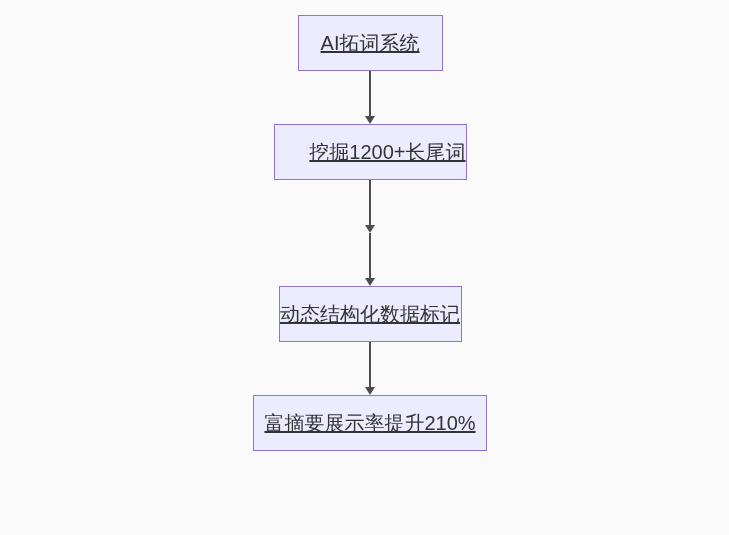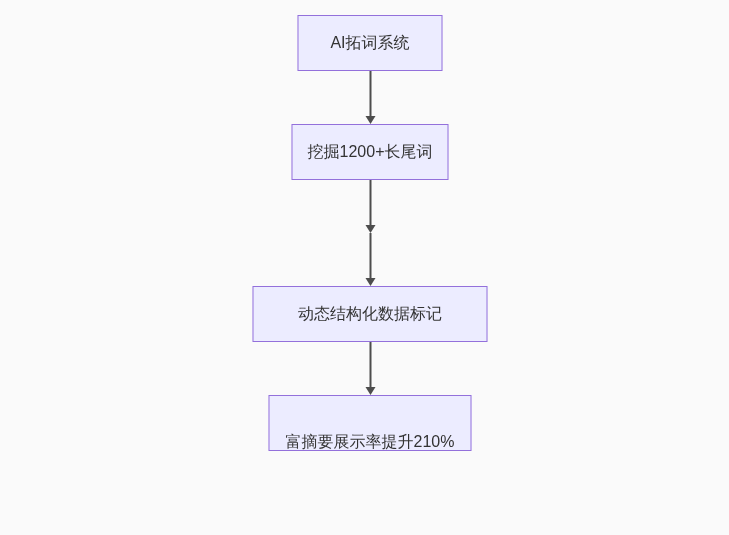--- a/index.html
+++ b/index.html
@@ -34,30 +34,31 @@
   .node {
     height: 56px;
     background: var(--node-fill);
     border: 1px solid var(--node-border);
     display: flex;
     align-items: center;
     justify-content: center;
     flex: none;
   }
   .node-label {
-    font-size: 16px;
+    font-size: 20px;
     color: var(--node-text);
     white-space: nowrap;
     line-height: 1;
+    text-decoration: underline;
   }
   .n1 { width: 145px; }
-  .n2 { width: 157px; }
+  .n2 { width: 193px; justify-content: flex-end; }
   .n3 { width: 219px; }
-  .n4 { width: 235px; }
-  .n5 { width: 203px; align-items: flex-end; }
+  .n4 { width: 183px; }
+  .n5 { width: 234px; }
   .connector {
     height: 53px;
     width: 12px;
     display: flex;
     flex-direction: column;
     align-items: center;
     flex: none;
   }
   .connector .line {
     width: 2px;

